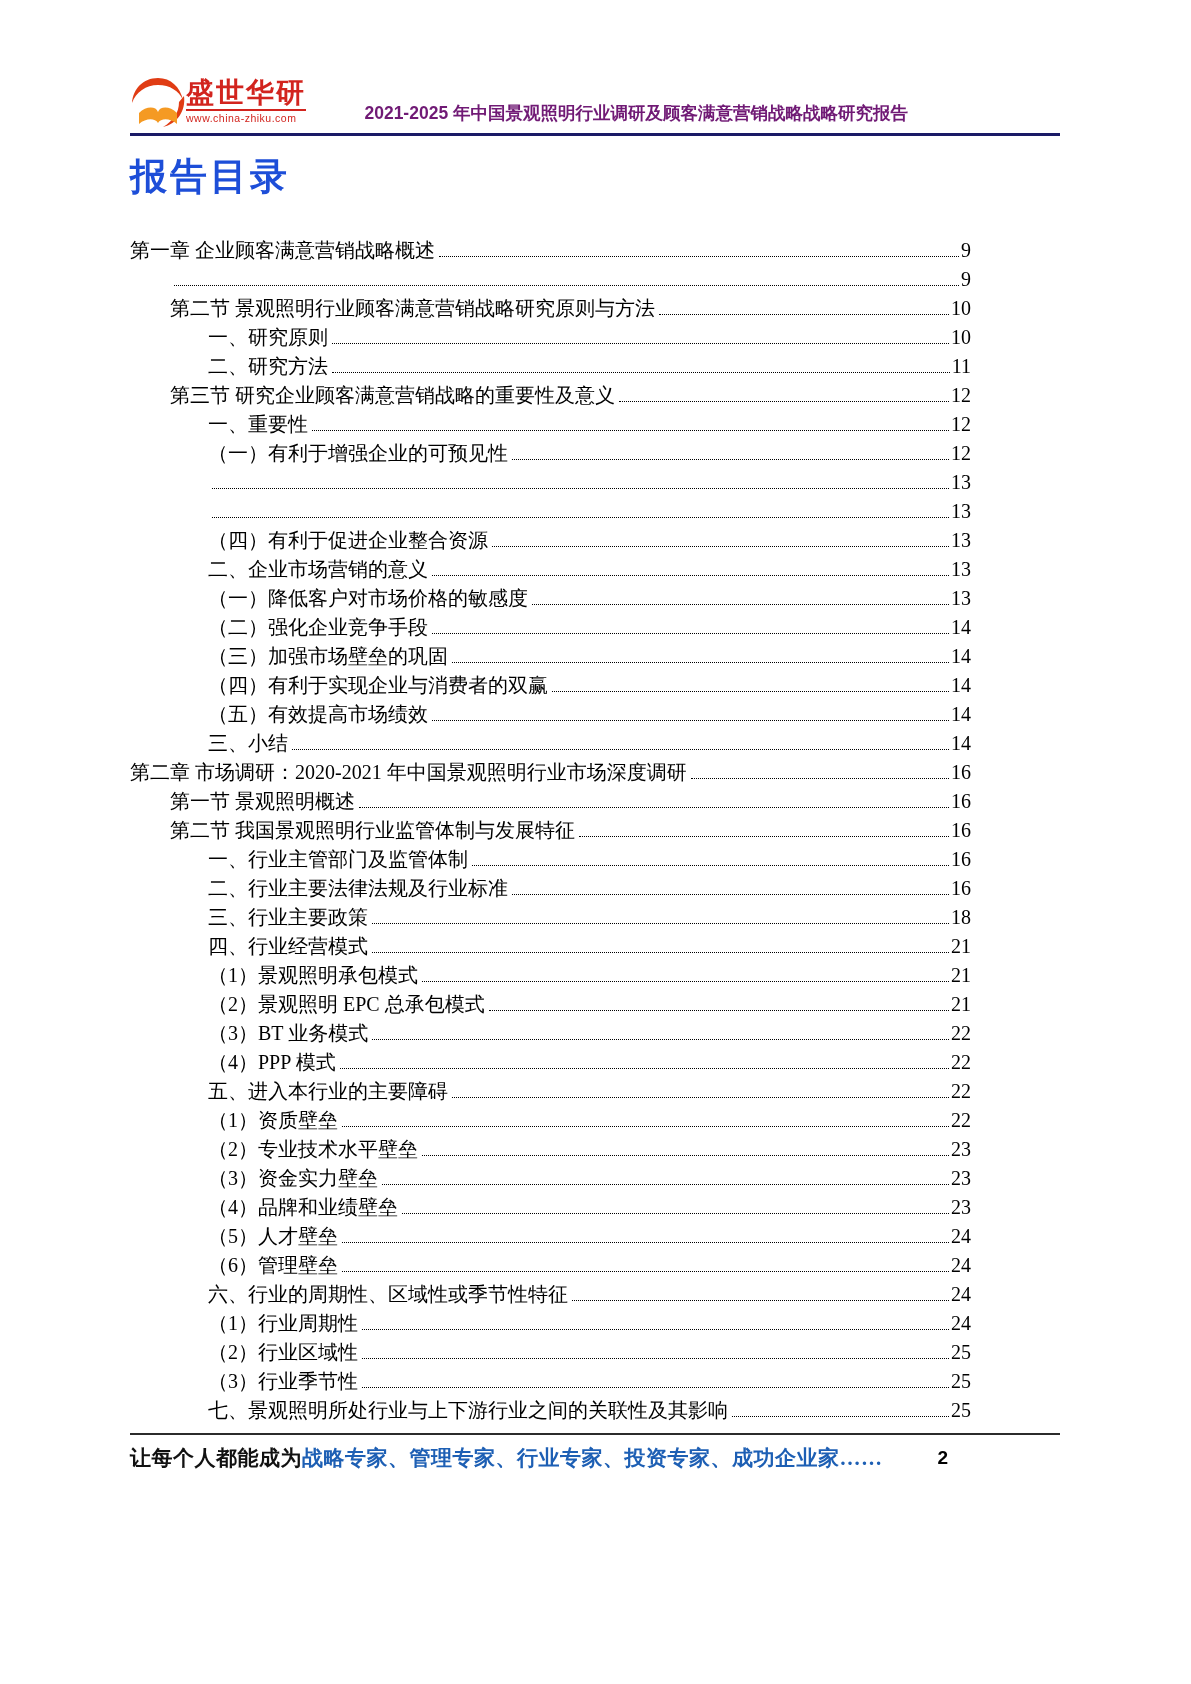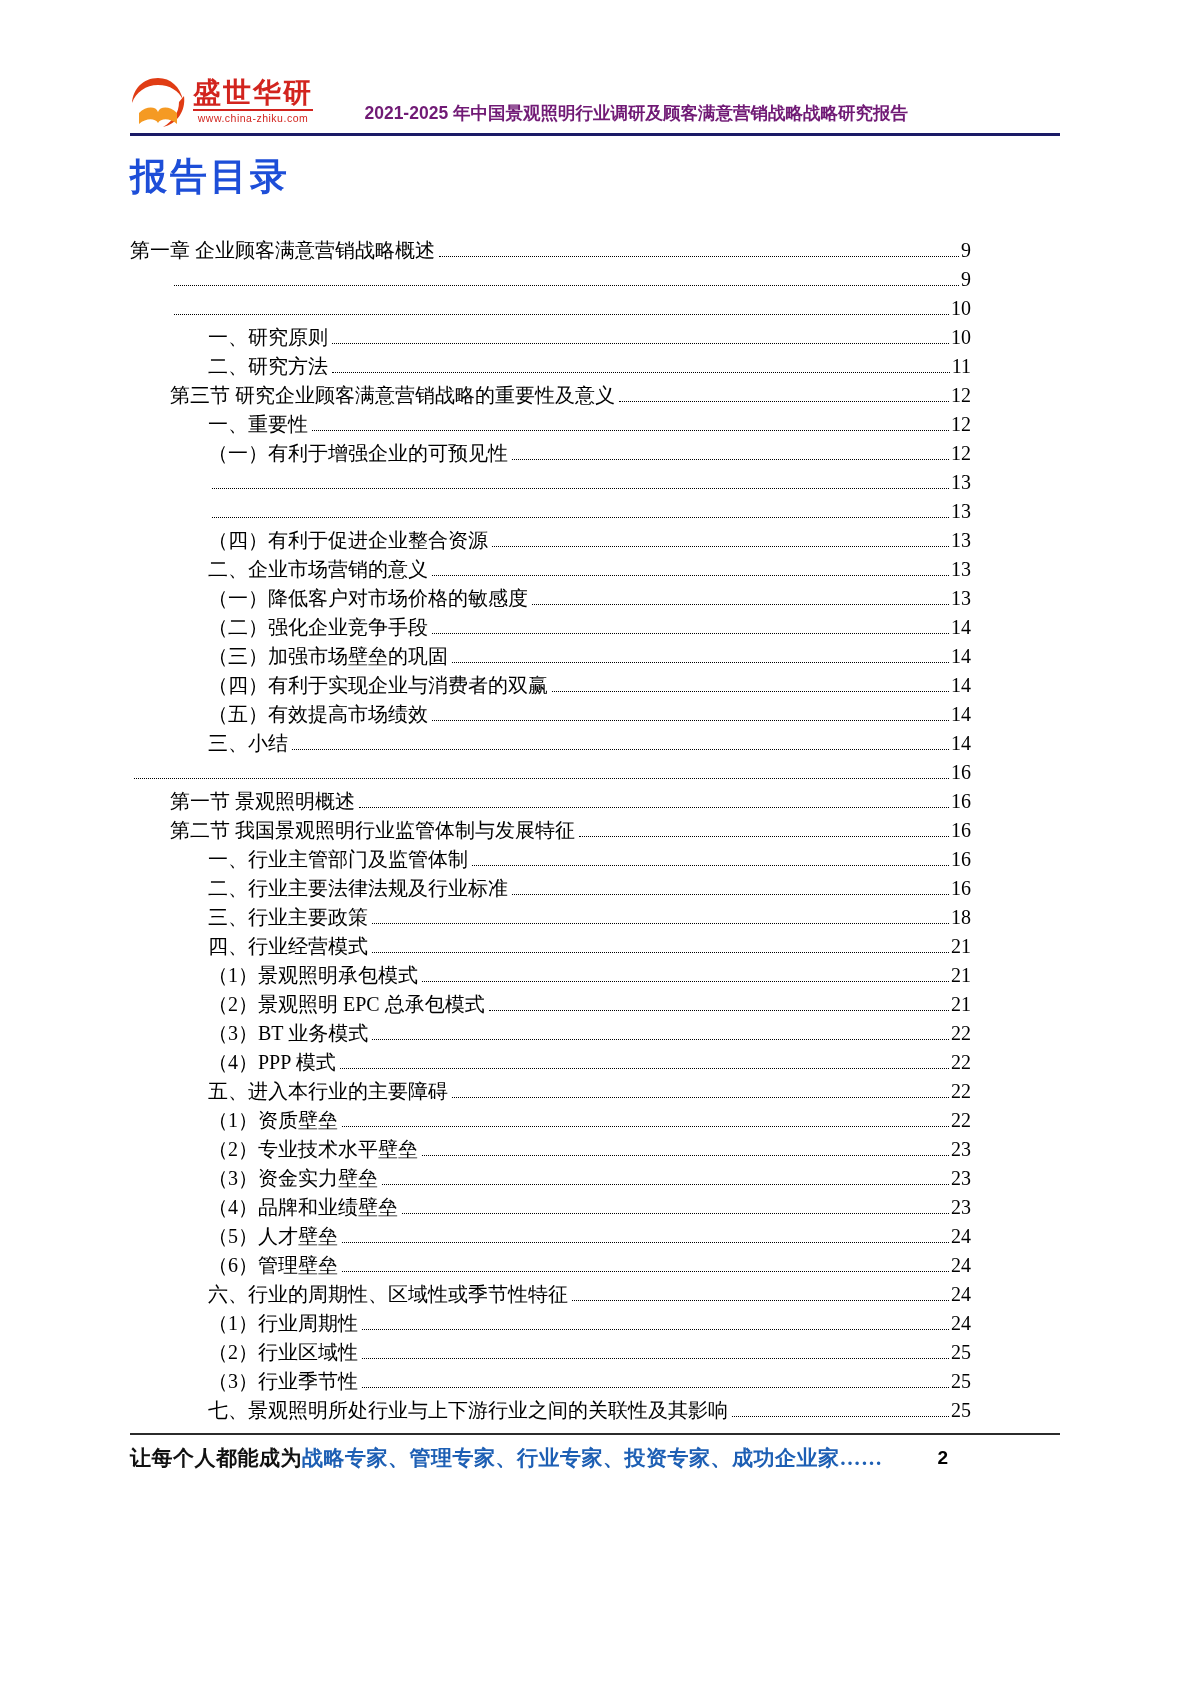--- a/index.html
+++ b/index.html
@@ -15,33 +15,33 @@
     padding:76px 131px 0 130px;
     overflow:hidden;
     background:#fff;
   }
 
   
   .header-bar {
     display:flex; align-items:flex-end; justify-content:flex-start;
     padding-bottom:5px;
   }
-  .logo { display:flex; align-items:center; gap:7px; flex:0 0 auto; }
+  .logo { display:flex; align-items:center; flex:0 0 auto; }
   .logo-icon svg { display:block; }
   .logo-textcol { display:flex; flex-direction:column; }
   .logo-name {
     font-family:"Liberation Sans","DejaVu Sans",sans-serif;
     font-weight:bold; font-size:28px; line-height:1.05;
     color:var(--accent-red,#d2241e); letter-spacing:2px;
   }
   .logo-url {
     font-family:"Liberation Sans","DejaVu Sans",sans-serif;
     font-size:10.5px; line-height:1.3; color:var(--accent-red,#d2241e);
     border-top:2px solid var(--accent-red,#d2241e);
-    margin-top:2px; padding-top:1px; text-align:center; letter-spacing:.5px;
+    margin-top:2px; padding-top:1px; letter-spacing:.5px;
   }
   .report-title {
     flex:1;
     font-family:"Liberation Sans","DejaVu Sans",sans-serif;
     font-weight:bold; font-size:17.5px; color:#701a75;
     text-align:right; padding-right:152px; padding-bottom:3px;
     white-space:nowrap;
   }
   .header-rule { height:3px; background:var(--navy,#1a1a66); }
 
@@ -107,20 +107,21 @@
       <div class="toc-row lvl-0">
         <span class="toc-text">第一章 企业顾客满意营销战略概述</span>
         <span class="toc-dots"></span>
         <span class="toc-page">9</span>
       </div>
       <div class="toc-row lvl-1">
         <span class="toc-dots"></span>
         <span class="toc-page">9</span>
       </div>
       <div class="toc-row lvl-1">
+        <span class="toc-text">第二节 景观照明行业顾客满意营销战略研究原则与方法</span>
         <span class="toc-dots"></span>
         <span class="toc-page">10</span>
       </div>
       <div class="toc-row lvl-2">
         <span class="toc-text">一、研究原则</span>
         <span class="toc-dots"></span>
         <span class="toc-page">10</span>
       </div>
       <div class="toc-row lvl-2">
         <span class="toc-text">二、研究方法</span>
@@ -184,20 +185,21 @@
         <span class="toc-text">（五）有效提高市场绩效</span>
         <span class="toc-dots"></span>
         <span class="toc-page">14</span>
       </div>
       <div class="toc-row lvl-2">
         <span class="toc-text">三、小结</span>
         <span class="toc-dots"></span>
         <span class="toc-page">14</span>
       </div>
       <div class="toc-row lvl-0">
+        <span class="toc-text">第二章 市场调研：2020-2021 年中国景观照明行业市场深度调研</span>
         <span class="toc-dots"></span>
         <span class="toc-page">16</span>
       </div>
       <div class="toc-row lvl-1">
         <span class="toc-text">第一节 景观照明概述</span>
         <span class="toc-dots"></span>
         <span class="toc-page">16</span>
       </div>
       <div class="toc-row lvl-1">
         <span class="toc-text">第二节 我国景观照明行业监管体制与发展特征</span>

